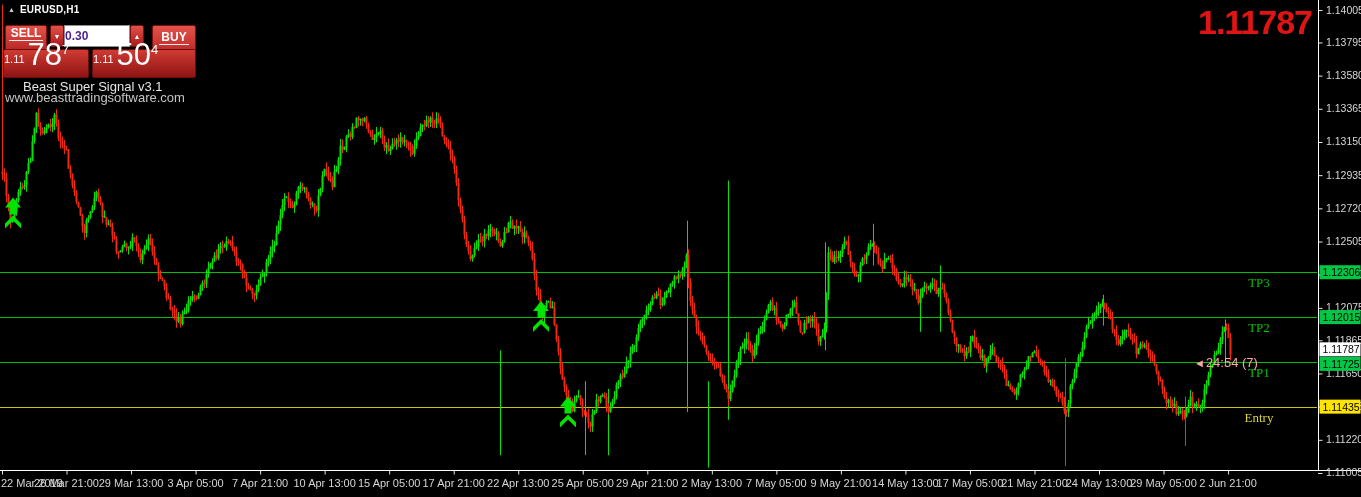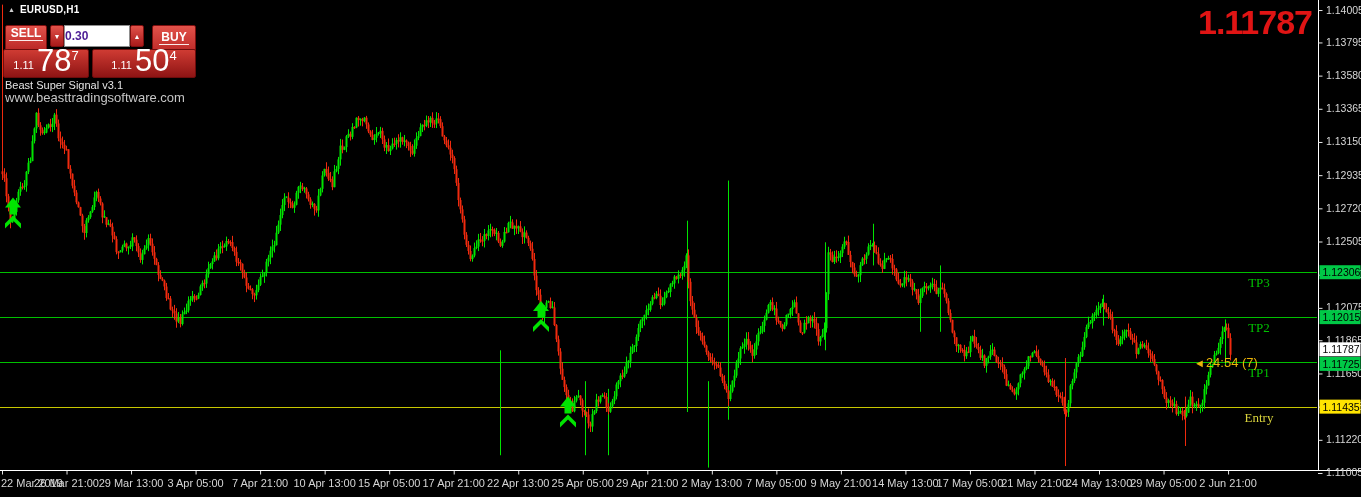--- a/index.html
+++ b/index.html
@@ -13,29 +13,29 @@
   .btn{position:absolute;display:flex;align-items:flex-end;justify-content:center;
        background:linear-gradient(#e2524a,#b01d1d);border:1px solid #7e0f0f;border-radius:2px;
        color:#fff;font-weight:bold;font-size:12px;cursor:pointer;padding:15px;font-family:"Liberation Sans",sans-serif;}
   .btn .btn-label{border-bottom:1px solid rgba(255,255,255,.9);padding:0 2px 1px 2px;line-height:1;}
   .spin{position:absolute;display:flex;align-items:center;justify-content:center;
         background:linear-gradient(#e2524a,#a81a1a);border:1px solid #7e0f0f;border-radius:2px;
         color:#fff;font-size:7px;cursor:pointer;padding:0;}
   .lot{position:absolute;background:#fff;border:1px solid #8f8f8f;color:#4c1d95;
        font-size:12px;font-weight:bold;padding:0 8px 0 0;font-family:"Liberation Sans",sans-serif;box-sizing:border-box;}
   .pricebox{position:absolute;background:linear-gradient(#cf3b33,#8e1414);border:1px solid #6e0c0c;border-radius:2px;
-            display:flex;align-items:flex-end;justify-content:center;color:#fff;padding-bottom:3px;box-sizing:border-box;}
+            display:flex;align-items:flex-end;color:#fff;padding-bottom:9px;box-sizing:border-box;}
   .p-small{font-size:11px;margin:0 3px 3px 0;}
   .p-big{font-size:31px;line-height:.88;}
   .p-sup{font-size:13px;margin-bottom:11px;}
-  .credit1{position:absolute;left:5px;top:79px;font-size:11px;color:#e4e4e4;white-space:nowrap;}
+  .credit1{position:absolute;left:23px;top:79px;font-size:13px;color:#e4e4e4;white-space:nowrap;}
   .credit2{position:absolute;left:5px;top:90px;font-size:13px;color:#c6c6c6;white-space:nowrap;}
   .bigprice{position:absolute;top:3px;right:49px;font-size:34px;font-weight:bold;color:#e01414;
             letter-spacing:-1px;z-index:4;}
-  .countdown{position:absolute;left:1194px;top:355px;font-size:13px;color:#eab308;z-index:4;white-space:nowrap;}
+  .countdown{position:absolute;left:1194px;top:355px;font-size:13px;color:#fca5a5;z-index:4;white-space:nowrap;}
   .countdown .pfx{font-size:11px;margin-right:1px;}
 </style>
 </head>
 <body>
 
 <div id="app">
 
   <svg id="chart" xmlns="http://www.w3.org/2000/svg" viewBox="0 0 1361 497">
       <line x1="0" y1="272.5" x2="1317" y2="272.5" stroke="#00c000" stroke-width="1"></line>
       <line x1="0" y1="317.5" x2="1317" y2="317.5" stroke="#00c000" stroke-width="1"></line>

